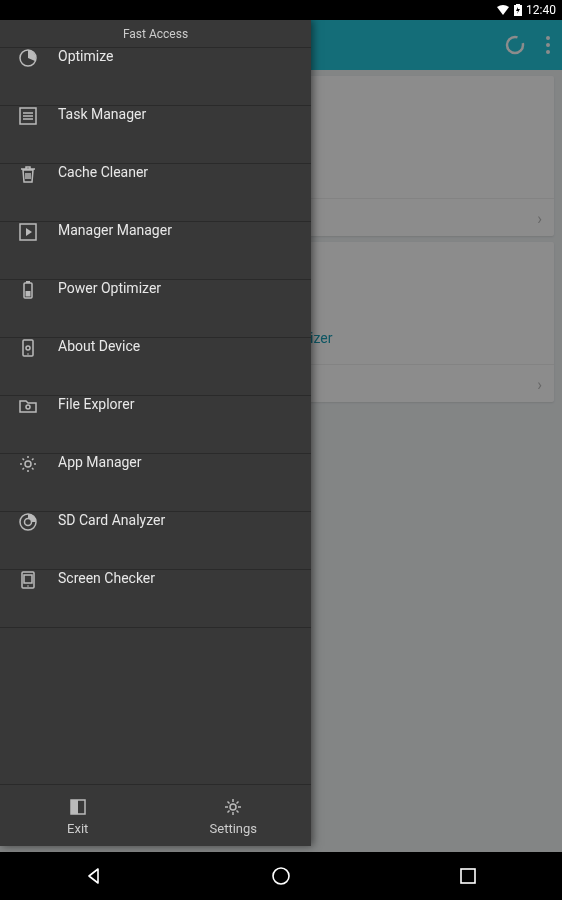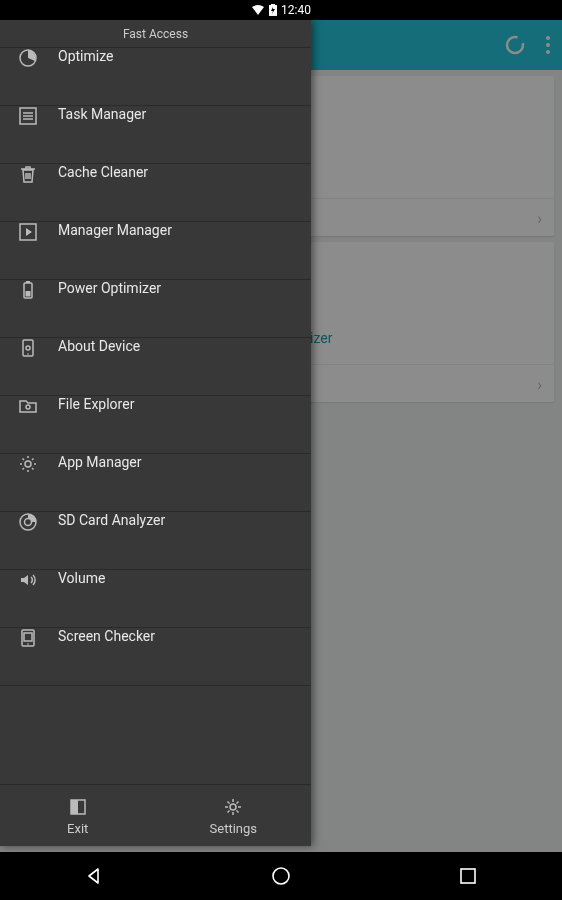--- a/index.html
+++ b/index.html
@@ -1,19 +1,19 @@
 <!DOCTYPE html>
 <html><head>
 <meta charset="utf-8">
 <style>
 *{margin:0;padding:0;box-sizing:border-box;font-family:Roboto,Arial,sans-serif}
 body{width:562px;height:900px;background:#000;overflow:hidden;position:relative}
 
 
-.status-bar{height:20px;background:#000;display:flex;justify-content:center;align-items:center;padding:0 6px;gap:4px}
+.status-bar{height:20px;background:#000;display:flex;justify-content:flex-end;align-items:center;padding:0 6px;gap:4px}
 .status-bar span{color:#fff;font-size:12px}
 .status-icon{display:inline-block}
 
 
 .bg-content{position:absolute;top:20px;left:0;right:0;bottom:48px;background:#eef2f3}
 .bg-header{height:50px;background:#26c6da;display:flex;align-items:center;justify-content:flex-end;padding:0 12px;gap:20px}
 .bg-dots{position:absolute;left:50%;top:30px;display:flex;gap:4px;transform:translateX(-50%)}
 .bg-dot{width:4px;height:4px;border-radius:50%;background:#5fa8b0}
 .bg-card{background:#fff;margin:6px 8px 0 8px;border-radius:2px;padding:20px 0 0 0;text-align:center;box-shadow:0 1px 2px rgba(0,0,0,.1)}
 .bg-icon-circle{width:58px;height:58px;border-radius:50%;border:3px solid #d4eef2;background:#26c6da;margin:0 auto 10px;display:flex;align-items:center;justify-content:center}
@@ -200,29 +200,20 @@
             <circle cx="10" cy="10" r="8" class="ico-g"></circle>
             <circle cx="10" cy="10" r="3.5" class="ico-g"></circle>
             <path d="M10 2 A8 8 0 0 1 18 10 L13.5 10 A3.5 3.5 0 0 0 10 6.5 Z" fill="#bababa"></path>
           </svg>
         </span>
         <span class="label">SD Card Analyzer</span>
       </div>
       <div class="drawer-item">
         <span class="icon">
           <svg width="20" height="20" viewBox="0 0 20 20">
-            <path d="M3 8v4h3l4 3V5L6 8z" fill="#bababa"></path>
-            <path d="M13 7a4 4 0 010 6M15 5a7 7 0 010 10" class="ico-g"></path>
-          </svg>
-        </span>
-        <span class="label">Volume</span>
-      </div>
-      <div class="drawer-item">
-        <span class="icon">
-          <svg width="20" height="20" viewBox="0 0 20 20">
             <rect x="4" y="2" width="12" height="16" rx="1" class="ico-g"></rect>
             <rect x="6" y="5" width="8" height="8" class="ico-g"></rect>
             <circle cx="10" cy="16" r="0.8" fill="#bababa"></circle>
           </svg>
         </span>
         <span class="label">Screen Checker</span>
       </div>
     </div>
   <div class="drawer-bottom">
     <div class="drawer-btn">

